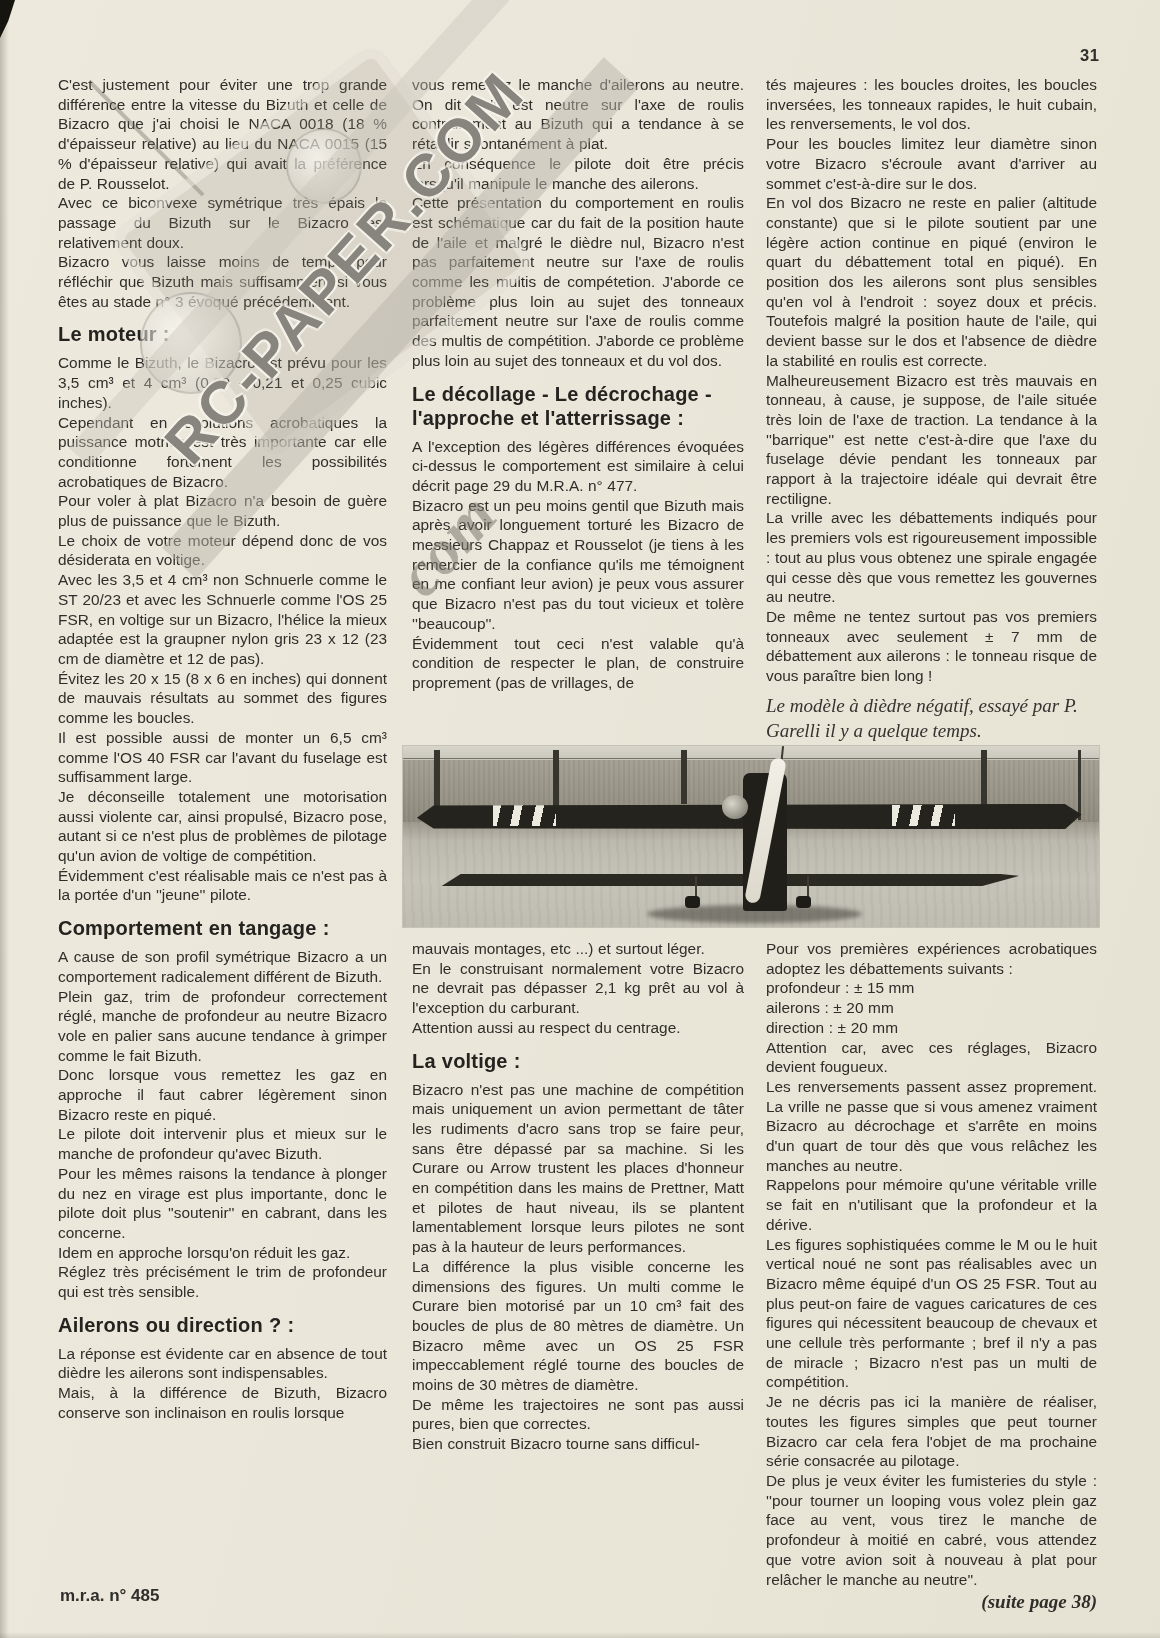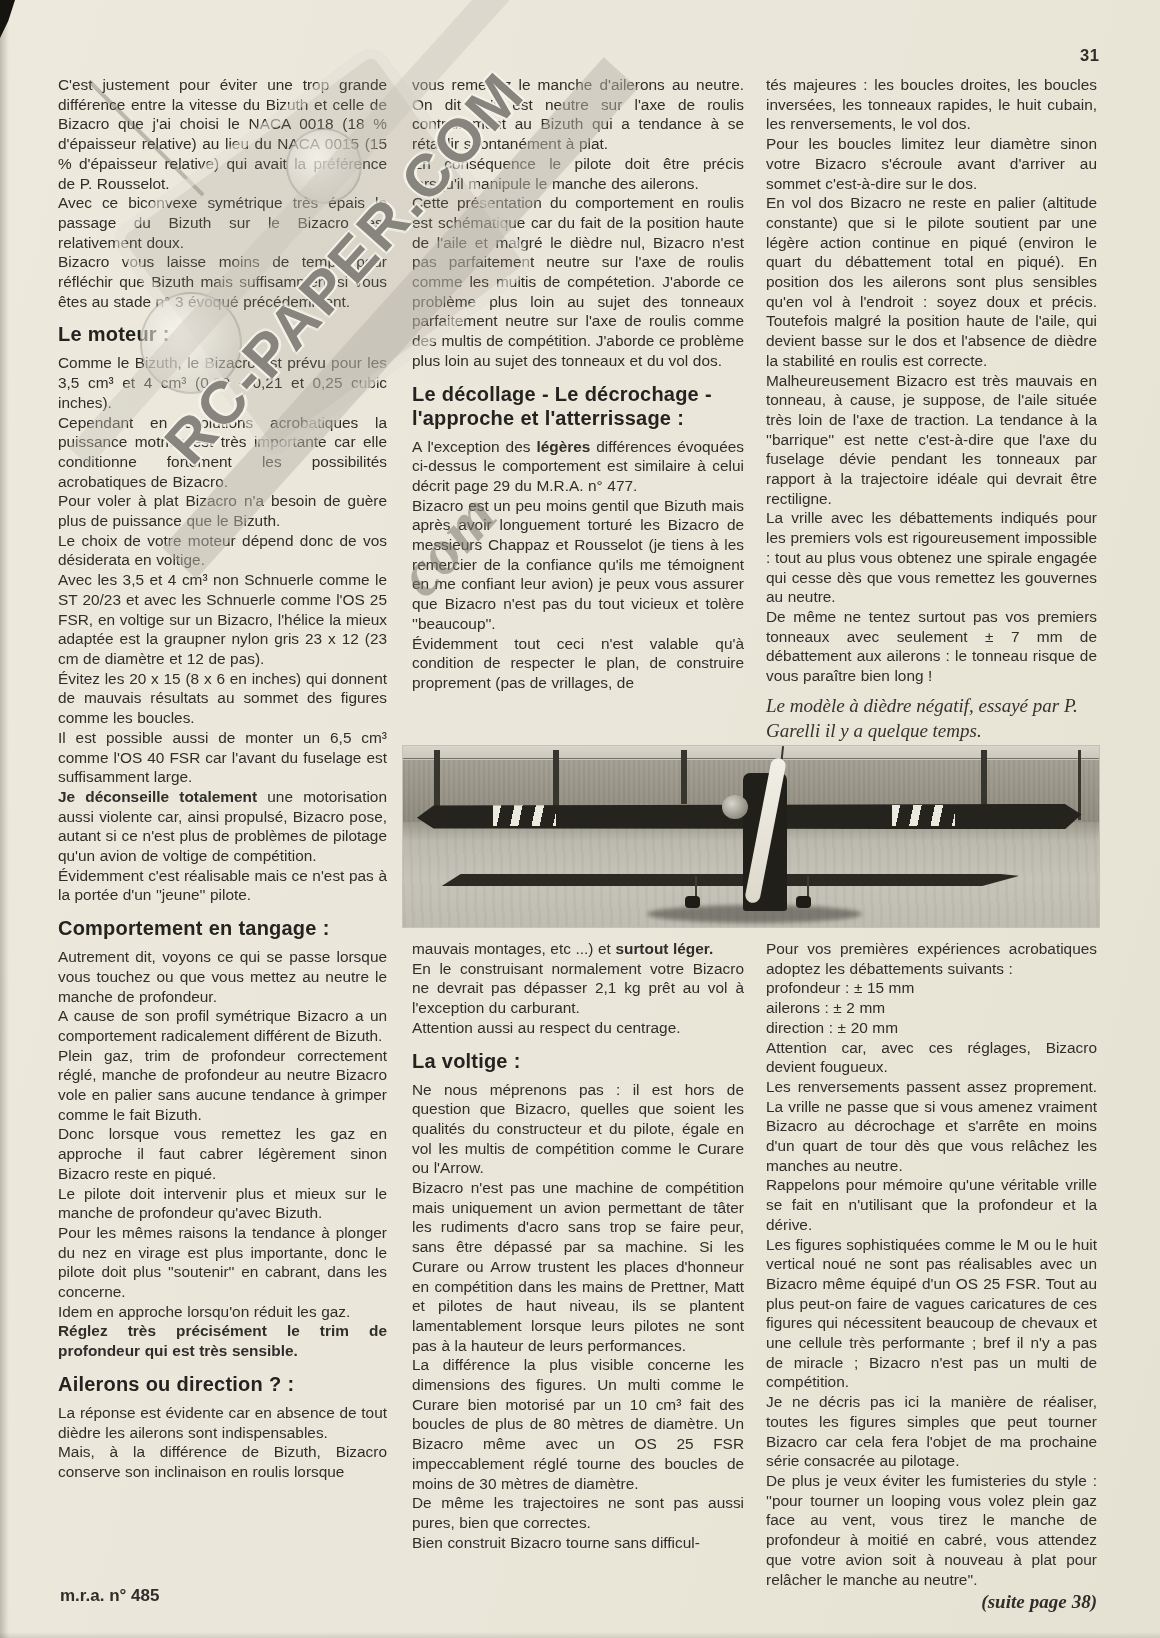--- a/index.html
+++ b/index.html
@@ -31,21 +31,21 @@
   #col2top{left:412px;top:75px;width:332px;height:666px;overflow:hidden;}
   #col3top{left:766px;top:75px;width:331px;height:618px;overflow:hidden;}
   #col2bot{left:412px;top:939px;width:332px;}
   #col3bot{left:766px;top:939px;width:331px;}
   .blk{margin:0;}
   .blk-h{font-size:20px;line-height:24px;font-weight:bold;color:var(--heading-ink,#242320);
     text-align:left;margin:11px 0 7px 0;letter-spacing:.2px;}
   .blk-line{text-align:left;}
   .blk-right{text-align:right;font-family:"Liberation Serif",serif;font-style:italic;
     font-weight:bold;font-size:19px;line-height:26px;}
-  .blk b{font-weight:bold;}
+  .blk b{font-weight:normal;}
 
   
   .photo-caption{position:absolute;left:766px;top:693px;width:334px;z-index:2;
     font-family:"Liberation Serif",serif;font-style:italic;font-size:19px;line-height:25px;
     color:#343330;}
 
   
   .photo{position:absolute;left:403px;top:746px;width:696px;height:181px;z-index:4;
     background:#b9b6ae;overflow:hidden;box-shadow:0 0 0 1px rgba(90,88,78,.25);}
   .ph-sky{position:absolute;left:0;top:0;width:100%;height:9%;
@@ -124,21 +124,20 @@
       <p class="blk blk-p">Comme le Bizuth, le Bizacro est prévu pour les 3,5 cm³ et 4 cm³ (0,20 - 0,21 et 0,25 cubic inches).</p>
       <p class="blk blk-p">Cependant en évolutions acrobatiques la puissance motrice est très importante car elle conditionne fortement les possibilités acrobatiques de Bizacro.</p>
       <p class="blk blk-p">Pour voler à plat Bizacro n'a besoin de guère plus de puissance que le Bizuth.</p>
       <p class="blk blk-p">Le choix de votre moteur dépend donc de vos désiderata en voltige.</p>
       <p class="blk blk-p">Avec les 3,5 et 4 cm³ non Schnuerle comme le ST 20/23 et avec les Schnuerle comme l'OS 25 FSR, en voltige sur un Bizacro, l'hélice la mieux adaptée est la graupner nylon gris 23 x 12 (23 cm de diamètre et 12 de pas).</p>
       <p class="blk blk-p">Évitez les 20 x 15 (8 x 6 en inches) qui donnent de mauvais résultats au sommet des figures comme les boucles.</p>
       <p class="blk blk-p">Il est possible aussi de monter un 6,5 cm³ comme l'OS 40 FSR car l'avant du fuselage est suffisamment large.</p>
       <p class="blk blk-p"><b>Je déconseille totalement</b> une motorisation aussi violente car, ainsi propulsé, Bizacro pose, autant si ce n'est plus de problèmes de pilotage qu'un avion de voltige de compétition.</p>
       <p class="blk blk-p">Évidemment c'est réalisable mais ce n'est pas à la portée d'un ''jeune'' pilote.</p>
       <h2 class="blk blk-h">Comportement en tangage :</h2>
-      <p class="blk blk-p">Autrement dit, voyons ce qui se passe lorsque vous touchez ou que vous mettez au neutre le manche de profondeur.</p>
       <p class="blk blk-p">A cause de son profil symétrique Bizacro a un comportement radicalement différent de Bizuth.</p>
       <p class="blk blk-p">Plein gaz, trim de profondeur correctement réglé, manche de profondeur au neutre Bizacro vole en palier sans aucune tendance à grimper comme le fait Bizuth.</p>
       <p class="blk blk-p">Donc lorsque vous remettez les gaz en approche il faut cabrer légèrement sinon Bizacro reste en piqué.</p>
       <p class="blk blk-p">Le pilote doit intervenir plus et mieux sur le manche de profondeur qu'avec Bizuth.</p>
       <p class="blk blk-p">Pour les mêmes raisons la tendance à plonger du nez en virage est plus importante, donc le pilote doit plus ''soutenir'' en cabrant, dans les concerne.</p>
       <p class="blk blk-p">Idem en approche lorsqu'on réduit les gaz.</p>
       <p class="blk blk-p"><b>Réglez très précisément le trim de profondeur qui est très sensible.</b></p>
       <h2 class="blk blk-h">Ailerons ou direction ? :</h2>
       <p class="blk blk-p">La réponse est évidente car en absence de tout dièdre les ailerons sont indispensables.</p>
       <p class="blk blk-p">Mais, à la différence de Bizuth, Bizacro conserve son inclinaison en roulis lorsque</p>
@@ -158,30 +157,29 @@
       <p class="blk blk-p">En vol dos Bizacro ne reste en palier (altitude constante) que si le pilote soutient par une légère action continue en piqué (environ le quart du débattement total en piqué). En position dos les ailerons sont plus sensibles qu'en vol à l'endroit : soyez doux et précis. Toutefois malgré la position haute de l'aile, qui devient basse sur le dos et l'absence de dièdre la stabilité en roulis est correcte.</p>
       <p class="blk blk-p">Malheureusement Bizacro est très mauvais en tonneau, à cause, je suppose, de l'aile située très loin de l'axe de traction. La tendance à la ''barrique'' est nette c'est-à-dire que l'axe du fuselage dévie pendant les tonneaux par rapport à la trajectoire idéale qui devrait être rectiligne.</p>
       <p class="blk blk-p">La vrille avec les débattements indiqués pour les premiers vols est rigoureusement impossible : tout au plus vous obtenez une spirale engagée qui cesse dès que vous remettez les gouvernes au neutre.</p>
       <p class="blk blk-p">De même ne tentez surtout pas vos premiers tonneaux avec seulement ± 7 mm de débattement aux ailerons : le tonneau risque de vous paraître bien long !</p>
     </div>
   <div class="col" id="col2bot">
       <p class="blk blk-p">mauvais montages, etc ...) et <b>surtout léger.</b></p>
       <p class="blk blk-p">En le construisant normalement votre Bizacro ne devrait pas dépasser 2,1 kg prêt au vol à l'exception du carburant.</p>
       <p class="blk blk-p">Attention aussi au respect du centrage.</p>
       <h2 class="blk blk-h">La voltige :</h2>
-      <p class="blk blk-p">Ne nous méprenons pas : il est hors de question que Bizacro, quelles que soient les qualités du constructeur et du pilote, égale en vol les multis de compétition comme le Curare ou l'Arrow.</p>
       <p class="blk blk-p">Bizacro n'est pas une machine de compétition mais uniquement un avion permettant de tâter les rudiments d'acro sans trop se faire peur, sans être dépassé par sa machine. Si les Curare ou Arrow trustent les places d'honneur en compétition dans les mains de Prettner, Matt et pilotes de haut niveau, ils se plantent lamentablement lorsque leurs pilotes ne sont pas à la hauteur de leurs performances.</p>
       <p class="blk blk-p">La différence la plus visible concerne les dimensions des figures. Un multi comme le Curare bien motorisé par un 10 cm³ fait des boucles de plus de 80 mètres de diamètre. Un Bizacro même avec un OS 25 FSR impeccablement réglé tourne des boucles de moins de 30 mètres de diamètre.</p>
       <p class="blk blk-p">De même les trajectoires ne sont pas aussi pures, bien que correctes.</p>
       <p class="blk blk-p">Bien construit Bizacro tourne sans difficul-</p>
     </div>
   <div class="col" id="col3bot">
       <p class="blk blk-p">Pour vos premières expériences acrobatiques adoptez les débattements suivants :</p>
       <p class="blk blk-line">profondeur : ± 15 mm</p>
-      <p class="blk blk-line">ailerons : ± 2 mm</p>
+      <p class="blk blk-line">ailerons : ± 20 mm</p>
       <p class="blk blk-line">direction : ± 20 mm</p>
       <p class="blk blk-p">Attention car, avec ces réglages, Bizacro devient fougueux.</p>
       <p class="blk blk-p">Les renversements passent assez proprement. La vrille ne passe que si vous amenez vraiment Bizacro au décrochage et s'arrête en moins d'un quart de tour dès que vous relâchez les manches au neutre.</p>
       <p class="blk blk-p">Rappelons pour mémoire qu'une véritable vrille se fait en n'utilisant que la profondeur et la dérive.</p>
       <p class="blk blk-p">Les figures sophistiquées comme le M ou le huit vertical noué ne sont pas réalisables avec un Bizacro même équipé d'un OS 25 FSR. Tout au plus peut-on faire de vagues caricatures de ces figures qui nécessitent beaucoup de chevaux et une cellule très performante ; bref il n'y a pas de miracle ; Bizacro n'est pas un multi de compétition.</p>
       <p class="blk blk-p">Je ne décris pas ici la manière de réaliser, toutes les figures simples que peut tourner Bizacro car cela fera l'objet de ma prochaine série consacrée au pilotage.</p>
       <p class="blk blk-p">De plus je veux éviter les fumisteries du style : ''pour tourner un looping vous volez plein gaz face au vent, vous tirez le manche de profondeur à moitié en cabré, vous attendez que votre avion soit à nouveau à plat pour relâcher le manche au neutre''.</p>
       <p class="blk blk-right">(suite page 38)</p>
     </div>
 

